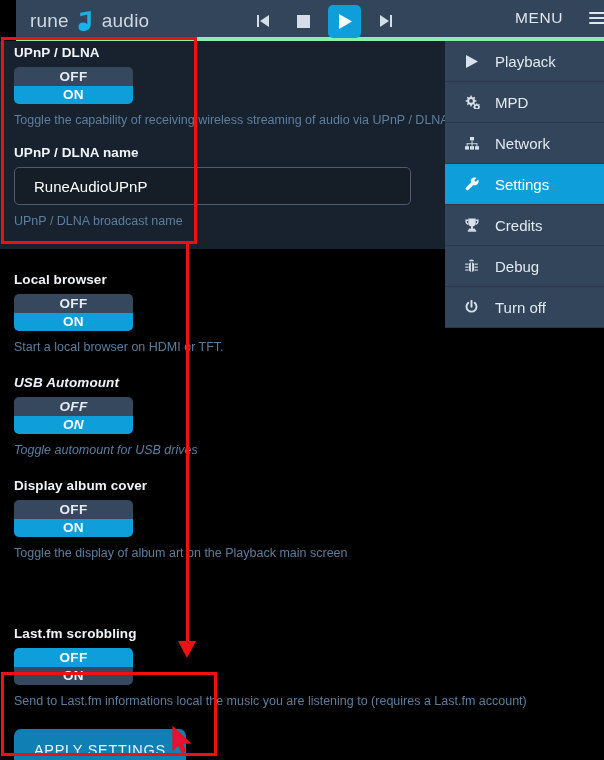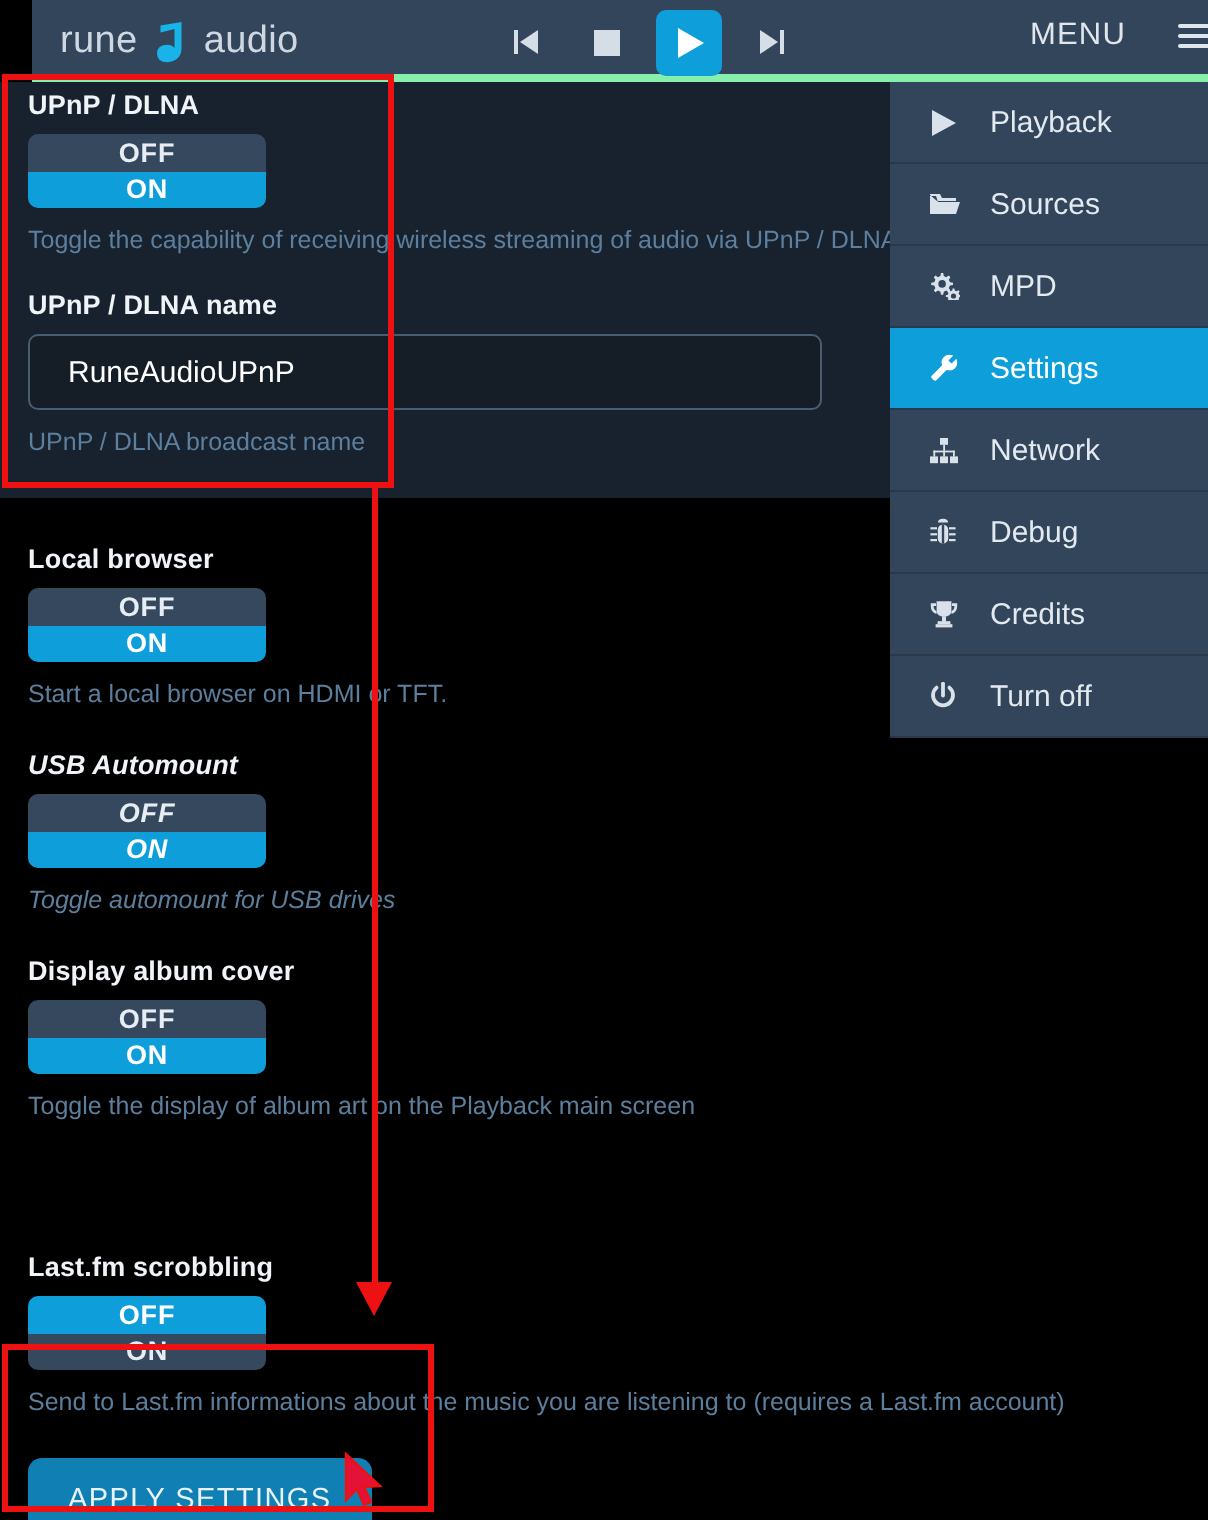--- a/index.html
+++ b/index.html
@@ -335,117 +335,109 @@
     </div>
     <div class="help">Toggle the display of album art on the Playback main screen</div>
   </div>
 
   <div class="sect" style="top:540px;margin-top:45px;">
     <div class="sect-label">Last.fm scrobbling</div>
     <div class="toggle">
       <div class="opt active">OFF</div>
       <div class="opt">ON</div>
     </div>
-    <div class="help">Send to Last.fm informations about the music you are listening to (requires a Last.fm account)</div>
+    <div class="help">Send to Last.fm informations local the music you are listening to (requires a Last.fm account)</div>
   </div>
 
   <button class="apply-btn">APPLY SETTINGS</button>
 </div>
 
 <div class="sidebar">
 
   <div class="nav-item">
     <span class="ico">
       <svg width="13" height="13" viewBox="0 0 13 13">
           <path d="M1 0 L13 6.5 L1 13 Z" fill="currentColor"></path>
         </svg>
     </span>
     <span class="lbl">Playback</span>
   </div>
 
-  <div class="nav-item">
-    <span class="ico">
-      <svg width="15" height="12" viewBox="0 0 15 12">
-          <path d="M0 2 L0 11 L13 11 L15 5 L4 5 L3 2 Z M0 1.5 L0 1 L5 1 L6 3 L13 3 L13 4.5 L3.5 4.5 Z" fill="currentColor"></path>
-        </svg>
-    </span>
-    <span class="lbl">Sources</span>
-  </div>
 
   <div class="nav-item">
     <span class="ico">
       <svg width="15" height="14" viewBox="0 0 15 14">
         <path d="M5.5 0.5 L6.6 0.5 L6.9 2 L8.1 2.6 L9.4 1.8 L10.2 2.6 L9.4 3.9 L10 5.1 L11.5 5.4 L11.5 6.5 L10 6.8 L9.4 8 L10.2 9.3 L9.4 10.1 L8.1 9.3 L6.9 9.9 L6.6 11.4 L5.5 11.4 L5.2 9.9 L4 9.3 L2.7 10.1 L1.9 9.3 L2.7 8 L2.1 6.8 L0.6 6.5 L0.6 5.4 L2.1 5.1 L2.7 3.9 L1.9 2.6 L2.7 1.8 L4 2.6 L5.2 2 Z" fill="currentColor"></path>
         <circle cx="6.05" cy="5.95" r="1.9" fill="#33455b"></circle>
         <path d="M11.3 8.2 L12.2 8.2 L12.4 9.2 L13.3 9.6 L14.2 9.1 L14.8 9.7 L14.3 10.6 L14.6 11.4 L15.6 11.6 L15.6 12.4 L14.6 12.6 L14.3 13.5 L14.8 14.4 L14.2 15 L13.3 14.5 L12.4 14.8 L12.2 15.8 L11.3 15.8 L11.1 14.8 L10.2 14.5 L9.3 15 L8.7 14.4 L9.2 13.5 L8.9 12.6 L7.9 12.4 L7.9 11.6 L8.9 11.4 L9.2 10.6 L8.7 9.7 L9.3 9.1 L10.2 9.6 L11.1 9.2 Z" fill="currentColor"></path>
         <circle cx="11.75" cy="12" r="1.3" fill="#33455b"></circle>
       </svg>
     </span>
     <span class="lbl">MPD</span>
-  </div>
-
-  <div class="nav-item active">
-    <span class="ico">
-      <svg width="14" height="14" viewBox="0 0 14 14">
-        <path d="M13.2 2.4 L10.8 4.8 L9.2 3.2 L11.6 0.8 Q8.6 -0.3 6.8 1.6 Q5.2 3.3 6.1 5.6 L1 10.7 Q0.2 11.5 1 12.3 L1.7 13 Q2.5 13.8 3.3 13 L8.4 7.9 Q10.7 8.8 12.4 7.2 Q14.3 5.4 13.2 2.4 Z" fill="currentColor"></path>
-      </svg>
-    </span>
-    <span class="lbl">Settings</span>
   </div>
 
   <div class="nav-item">
     <span class="ico">
       <svg width="14" height="13" viewBox="0 0 14 13">
         <rect x="5" y="0" width="4" height="3.4" fill="currentColor"></rect>
         <rect x="0" y="9.2" width="4" height="3.4" fill="currentColor"></rect>
         <rect x="5" y="9.2" width="4" height="3.4" fill="currentColor"></rect>
         <rect x="10" y="9.2" width="4" height="3.4" fill="currentColor"></rect>
         <rect x="6.6" y="3.4" width="0.9" height="3" fill="currentColor"></rect>
         <rect x="1.7" y="6.3" width="10.6" height="0.9" fill="currentColor"></rect>
         <rect x="1.7" y="6.3" width="0.9" height="3" fill="currentColor"></rect>
         <rect x="6.6" y="6.3" width="0.9" height="3" fill="currentColor"></rect>
         <rect x="11.5" y="6.3" width="0.9" height="3" fill="currentColor"></rect>
       </svg>
     </span>
     <span class="lbl">Network</span>
   </div>
 
+  <div class="nav-item active">
+    <span class="ico">
+      <svg width="14" height="14" viewBox="0 0 14 14">
+        <path d="M13.2 2.4 L10.8 4.8 L9.2 3.2 L11.6 0.8 Q8.6 -0.3 6.8 1.6 Q5.2 3.3 6.1 5.6 L1 10.7 Q0.2 11.5 1 12.3 L1.7 13 Q2.5 13.8 3.3 13 L8.4 7.9 Q10.7 8.8 12.4 7.2 Q14.3 5.4 13.2 2.4 Z" fill="currentColor"></path>
+      </svg>
+    </span>
+    <span class="lbl">Settings</span>
+  </div>
+
+  <div class="nav-item">
+    <span class="ico">
+      <svg width="14" height="14" viewBox="0 0 14 14">
+        <path d="M3.3 0.6 L10.7 0.6 L10.7 5 Q10.7 8.4 7 8.4 Q3.3 8.4 3.3 5 Z" fill="currentColor"></path>
+        <path d="M0.4 1.6 L3 1.6 L3 3 L1.8 3 Q1.8 5 3.3 5.5 L3.3 7 Q0.4 6.2 0.4 3 Z" fill="currentColor"></path>
+        <path d="M13.6 1.6 L11 1.6 L11 3 L12.2 3 Q12.2 5 10.7 5.5 L10.7 7 Q13.6 6.2 13.6 3 Z" fill="currentColor"></path>
+        <rect x="6" y="8.2" width="2" height="2.6" fill="currentColor"></rect>
+        <rect x="3.8" y="10.6" width="6.4" height="1.5" fill="currentColor"></rect>
+        <rect x="2.8" y="12.1" width="8.4" height="1.6" fill="currentColor"></rect>
+      </svg>
+    </span>
+    <span class="lbl">Credits</span>
+  </div>
+
   <div class="nav-item">
     <span class="ico">
       <svg width="13" height="14" viewBox="0 0 13 14">
         <path d="M4 2.2 Q4 0.4 6.5 0.4 Q9 0.4 9 2.2 Z" fill="currentColor"></path>
         <rect x="3.9" y="3.2" width="5.2" height="9.6" rx="2.6" fill="currentColor"></rect>
         <rect x="5.9" y="3.2" width="1.2" height="9.6" fill="#33455b"></rect>
         <rect x="0.2" y="4.6" width="3.3" height="1.1" fill="currentColor"></rect>
         <rect x="0.2" y="7.6" width="3.3" height="1.1" fill="currentColor"></rect>
         <rect x="0.2" y="10.5" width="3.3" height="1.1" fill="currentColor"></rect>
         <rect x="9.5" y="4.6" width="3.3" height="1.1" fill="currentColor"></rect>
         <rect x="9.5" y="7.6" width="3.3" height="1.1" fill="currentColor"></rect>
         <rect x="9.5" y="10.5" width="3.3" height="1.1" fill="currentColor"></rect>
       </svg>
     </span>
     <span class="lbl">Debug</span>
   </div>
 
   <div class="nav-item">
     <span class="ico">
-      <svg width="14" height="14" viewBox="0 0 14 14">
-        <path d="M3.3 0.6 L10.7 0.6 L10.7 5 Q10.7 8.4 7 8.4 Q3.3 8.4 3.3 5 Z" fill="currentColor"></path>
-        <path d="M0.4 1.6 L3 1.6 L3 3 L1.8 3 Q1.8 5 3.3 5.5 L3.3 7 Q0.4 6.2 0.4 3 Z" fill="currentColor"></path>
-        <path d="M13.6 1.6 L11 1.6 L11 3 L12.2 3 Q12.2 5 10.7 5.5 L10.7 7 Q13.6 6.2 13.6 3 Z" fill="currentColor"></path>
-        <rect x="6" y="8.2" width="2" height="2.6" fill="currentColor"></rect>
-        <rect x="3.8" y="10.6" width="6.4" height="1.5" fill="currentColor"></rect>
-        <rect x="2.8" y="12.1" width="8.4" height="1.6" fill="currentColor"></rect>
-      </svg>
-    </span>
-    <span class="lbl">Credits</span>
-  </div>
-
-  <div class="nav-item">
-    <span class="ico">
       <svg width="13" height="14" viewBox="0 0 13 14">
         <path d="M6.5 0.8 L6.5 6.8" stroke="currentColor" stroke-width="1.9" stroke-linecap="round" fill="none"></path>
         <path d="M3.3 2.8 A5 5 0 1 0 9.7 2.8" stroke="currentColor" stroke-width="1.9" fill="none" stroke-linecap="round"></path>
       </svg>
     </span>
     <span class="lbl">Turn off</span>
   </div>
 </div>
 
 <div class="anno anno-box-top"></div>

